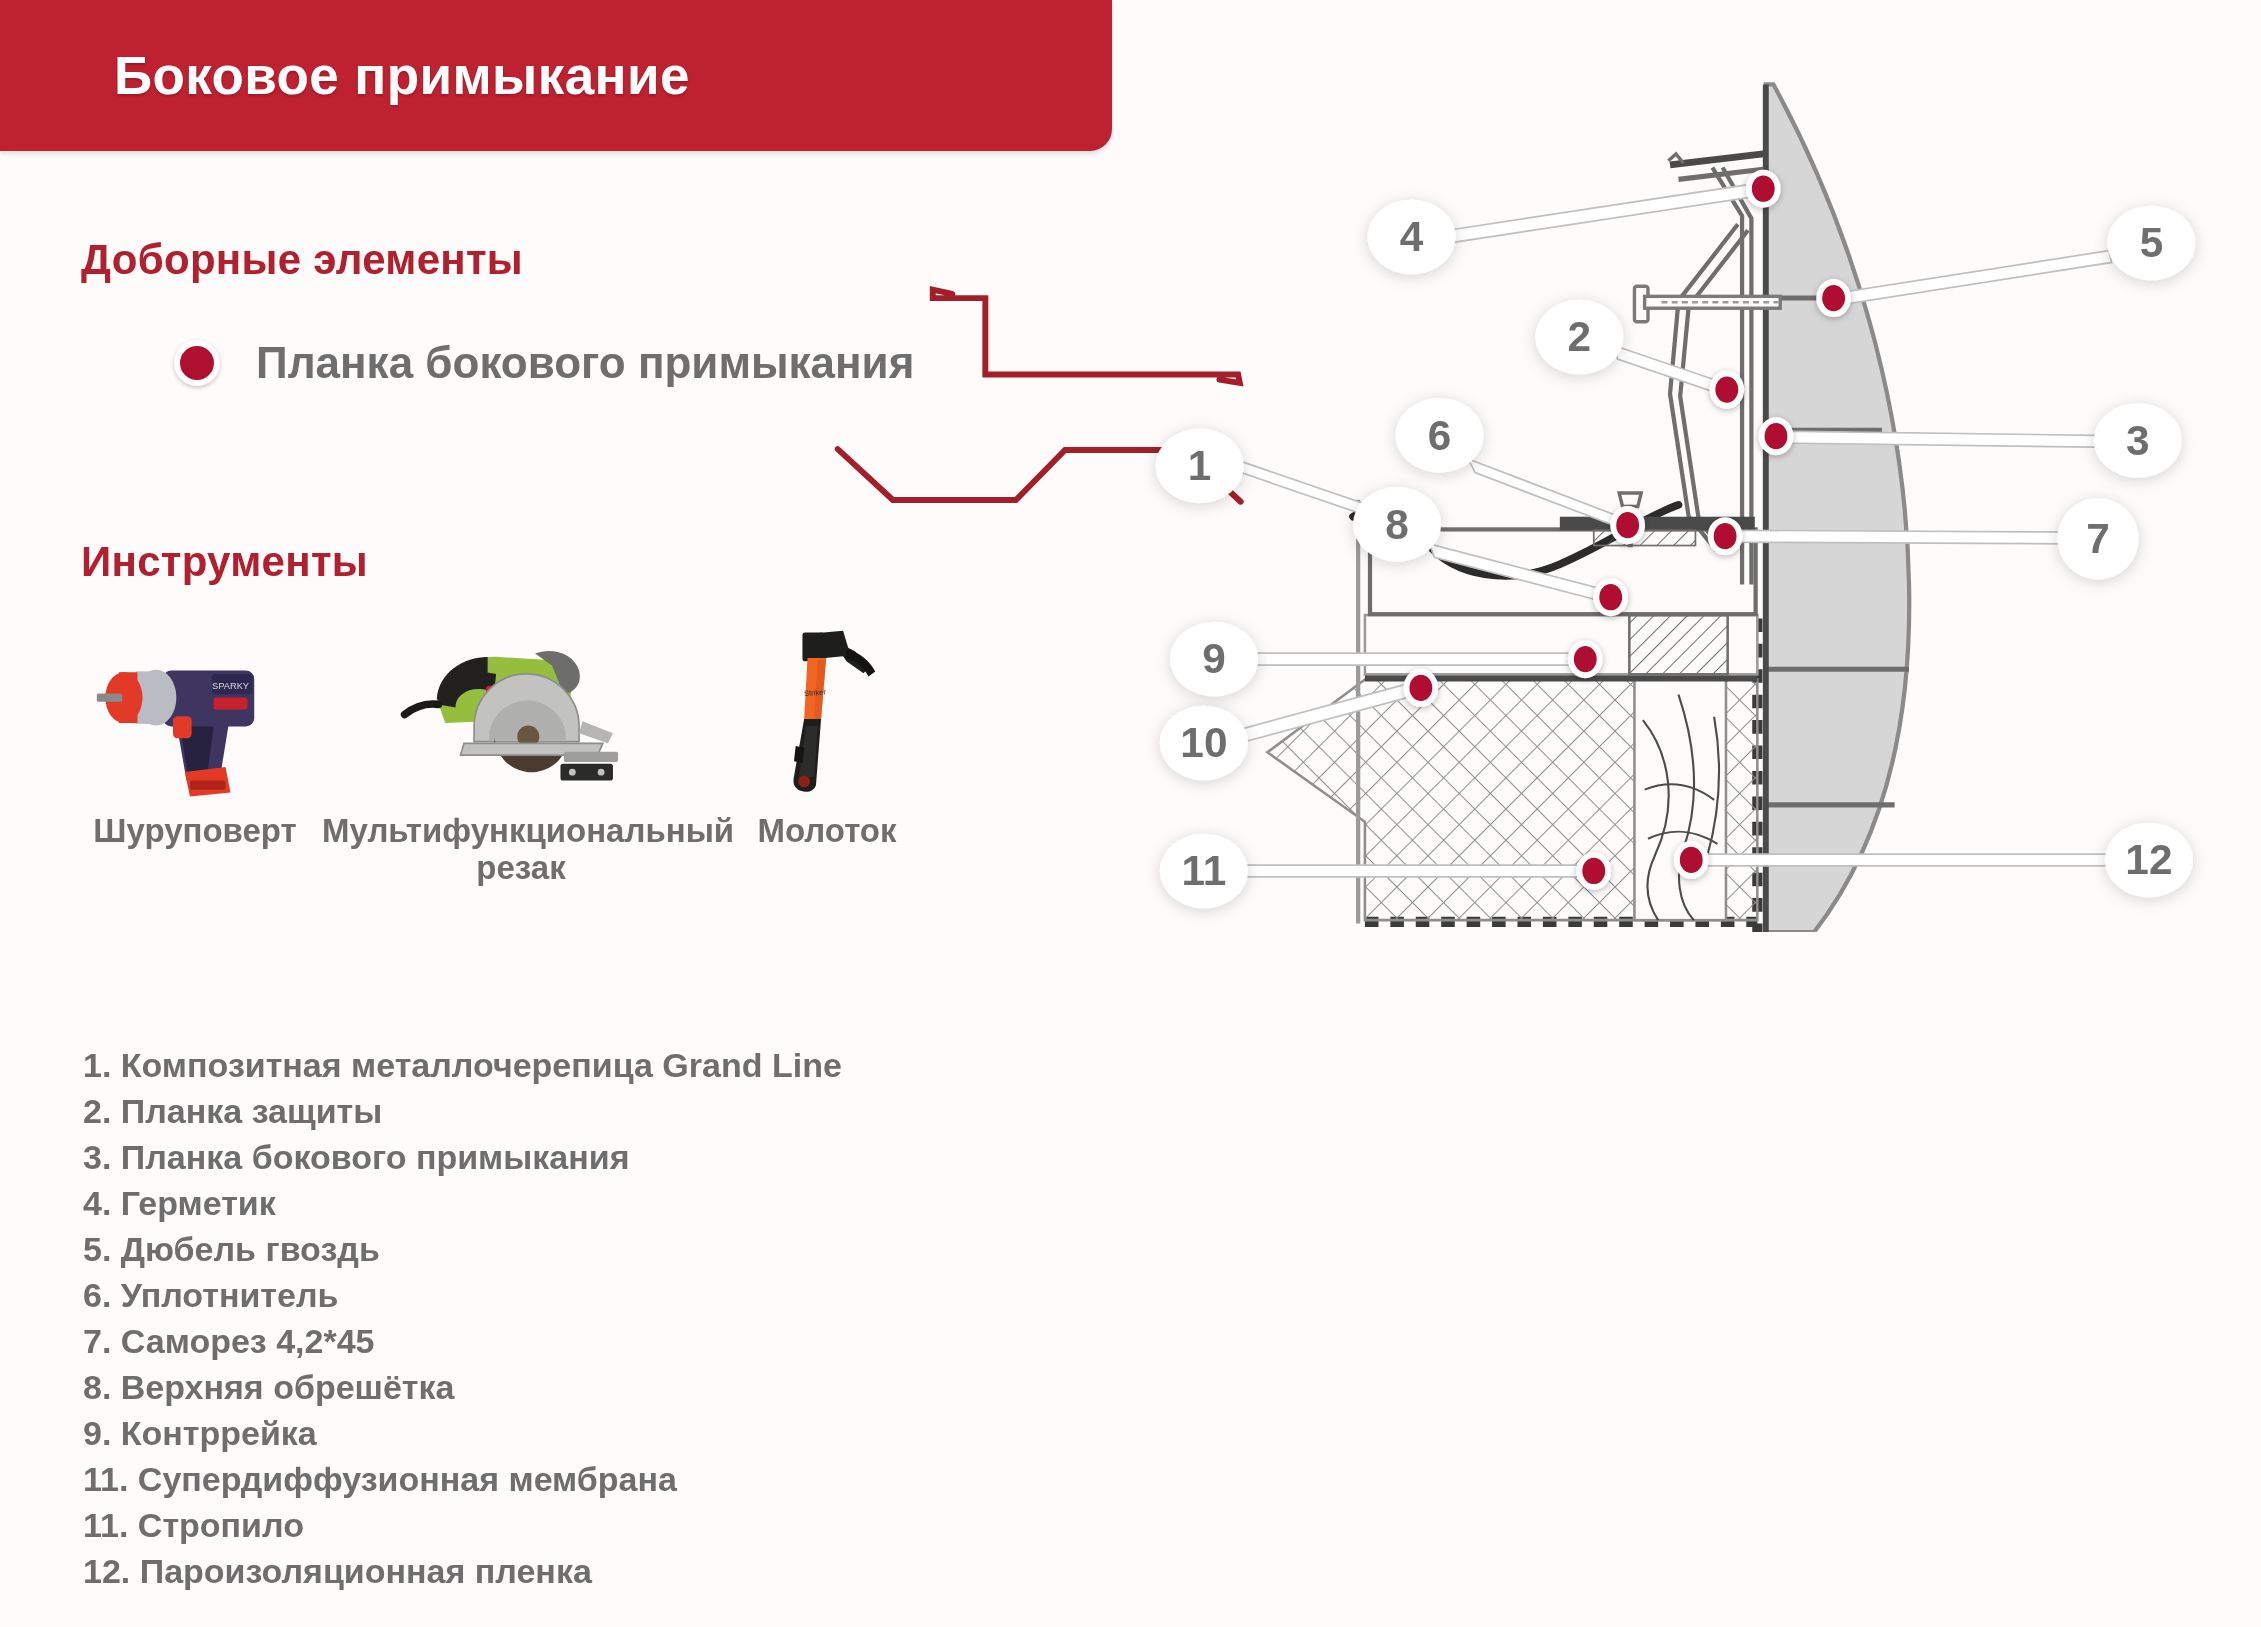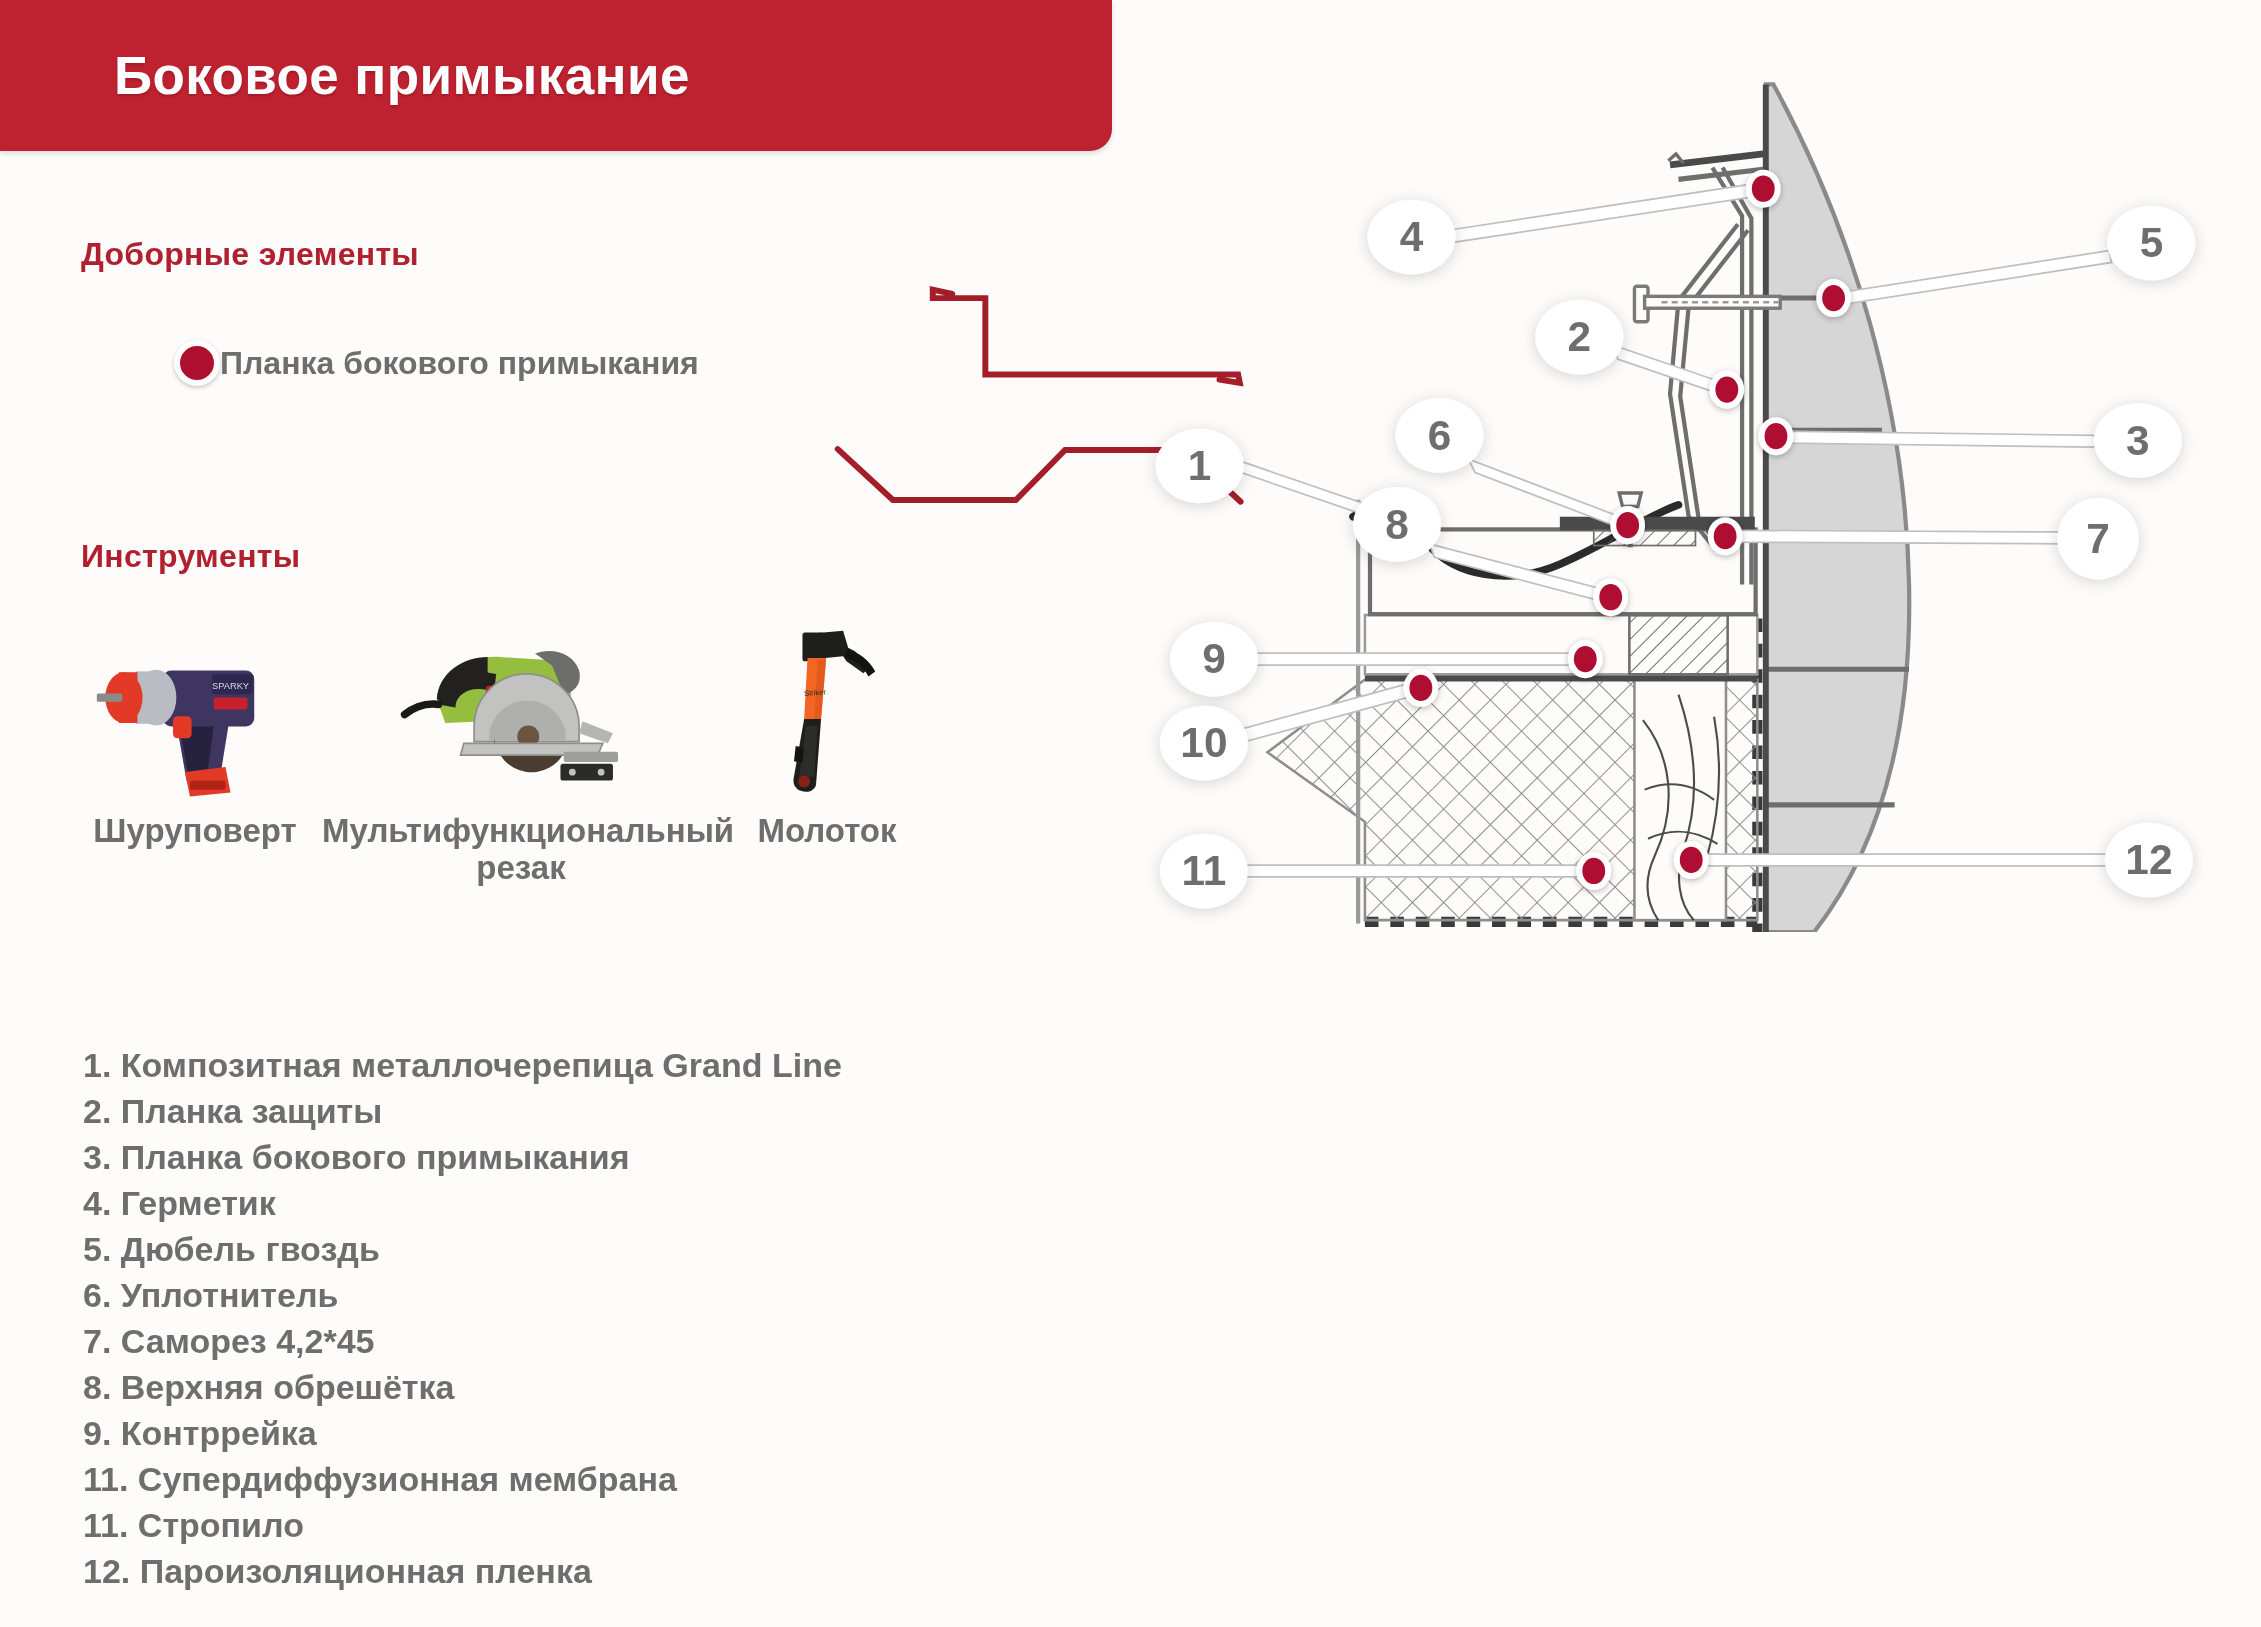--- a/index.html
+++ b/index.html
@@ -18,37 +18,37 @@
     display:flex;align-items:center;
     box-shadow:0 2.5px 5.1px rgba(0,0,0,.12);
   }
   #header-title{
     color:#FFFFFF;font-size:53px;font-weight:bold;
     letter-spacing:0.4px;margin-left:114px;
     text-shadow:0 1.7px 2.5px rgba(0,0,0,.18);
   }
   
   .section-heading{
-    position:absolute;color:#B0202E;font-size:32px;font-weight:bold;
+    position:absolute;color:#B0202E;font-size:42px;font-weight:bold;
     letter-spacing:0.3px;
   }
   #heading-addons{left:81px;top:236px;}
   #heading-tools{left:81px;top:538px;}
   
   #addons-list{position:absolute;left:174px;top:335px;}
   .addon-row{display:flex;align-items:center;height:56px;margin-bottom:37px;}
   .addon-bullet{
     width:34px;height:34px;border-radius:50%;
     background:#B01030;
     border:6px solid #FFFFFF;
     box-shadow:0 1.7px 4.2px rgba(0,0,0,.22);
     flex:0 0 auto;
   }
   .addon-label{
-    font-size:32px;font-weight:bold;color:#6E6E6E;
+    margin-left:36px;font-size:44px;font-weight:bold;color:#6E6E6E;
     white-space:nowrap;
   }
   
   #profiles-svg{position:absolute;left:814px;top:254px;}
   
   #tools-row{position:absolute;left:68px;top:619px;width:865px;height:280px;}
   .tool-cell{position:absolute;top:0;text-align:center;}
   .tool-img{height:182px;display:flex;align-items:flex-end;justify-content:center;}
   .tool-label{
     font-size:33px;font-weight:bold;color:#6E6E6E;

